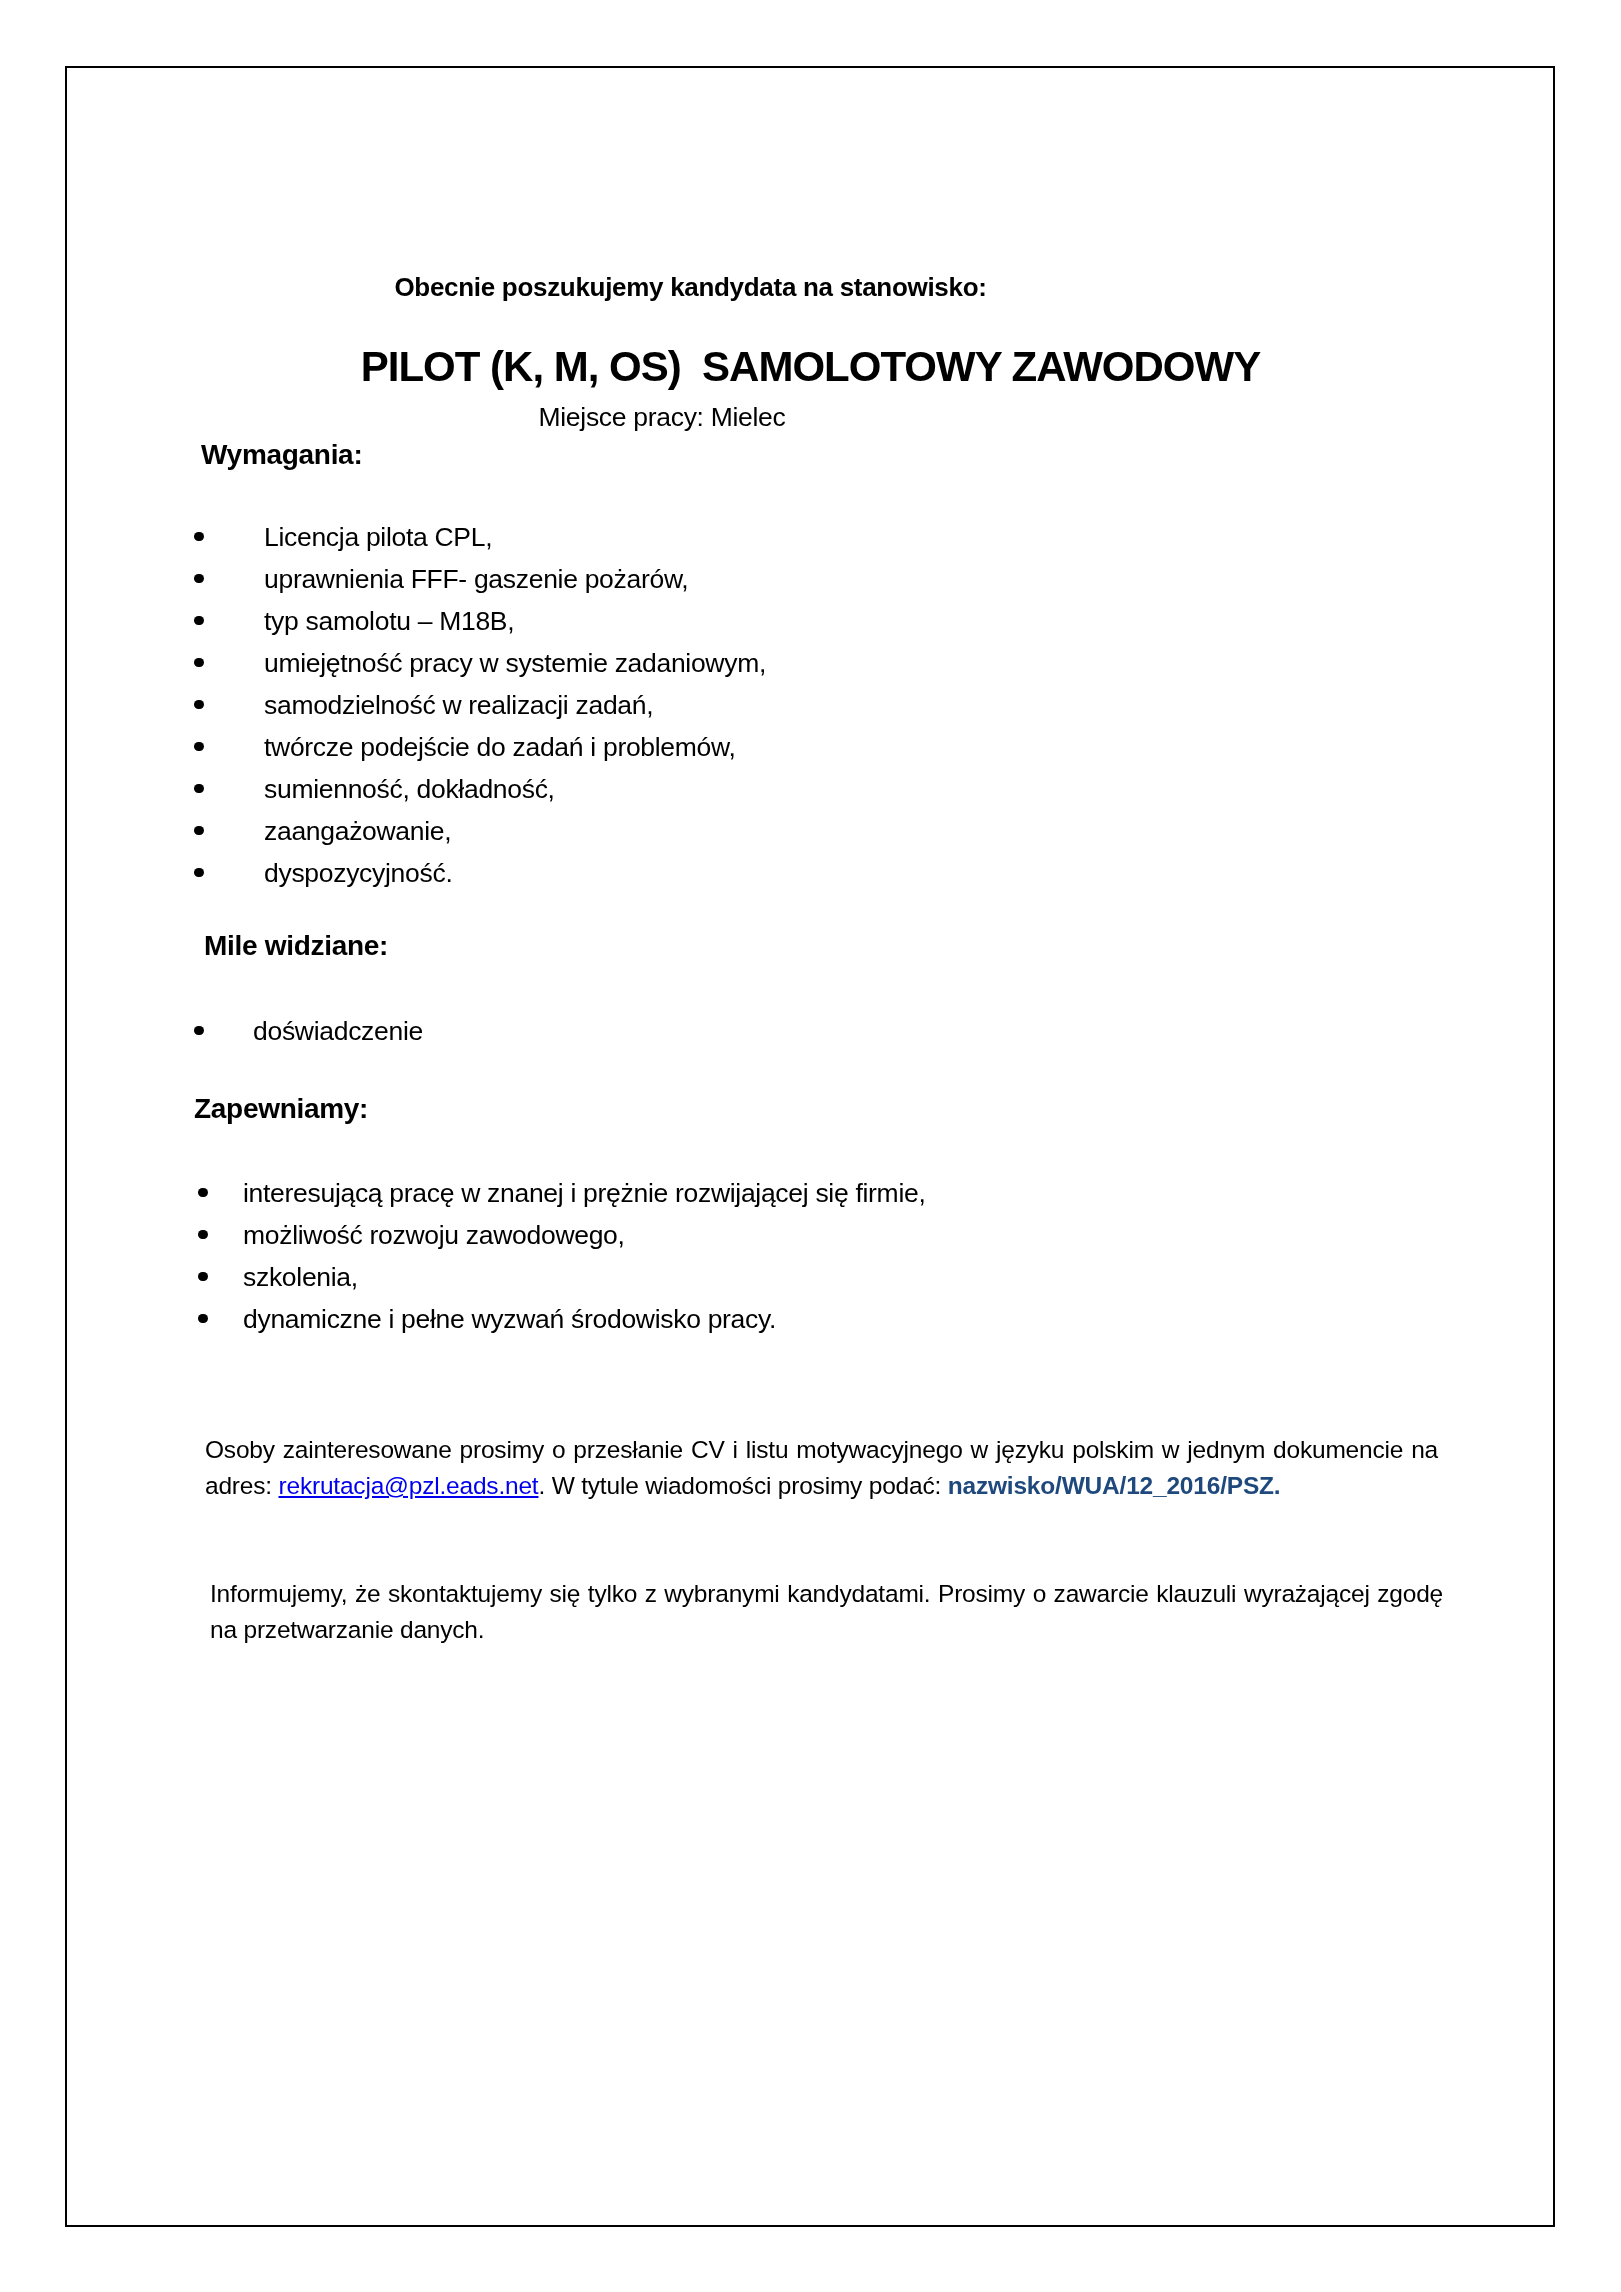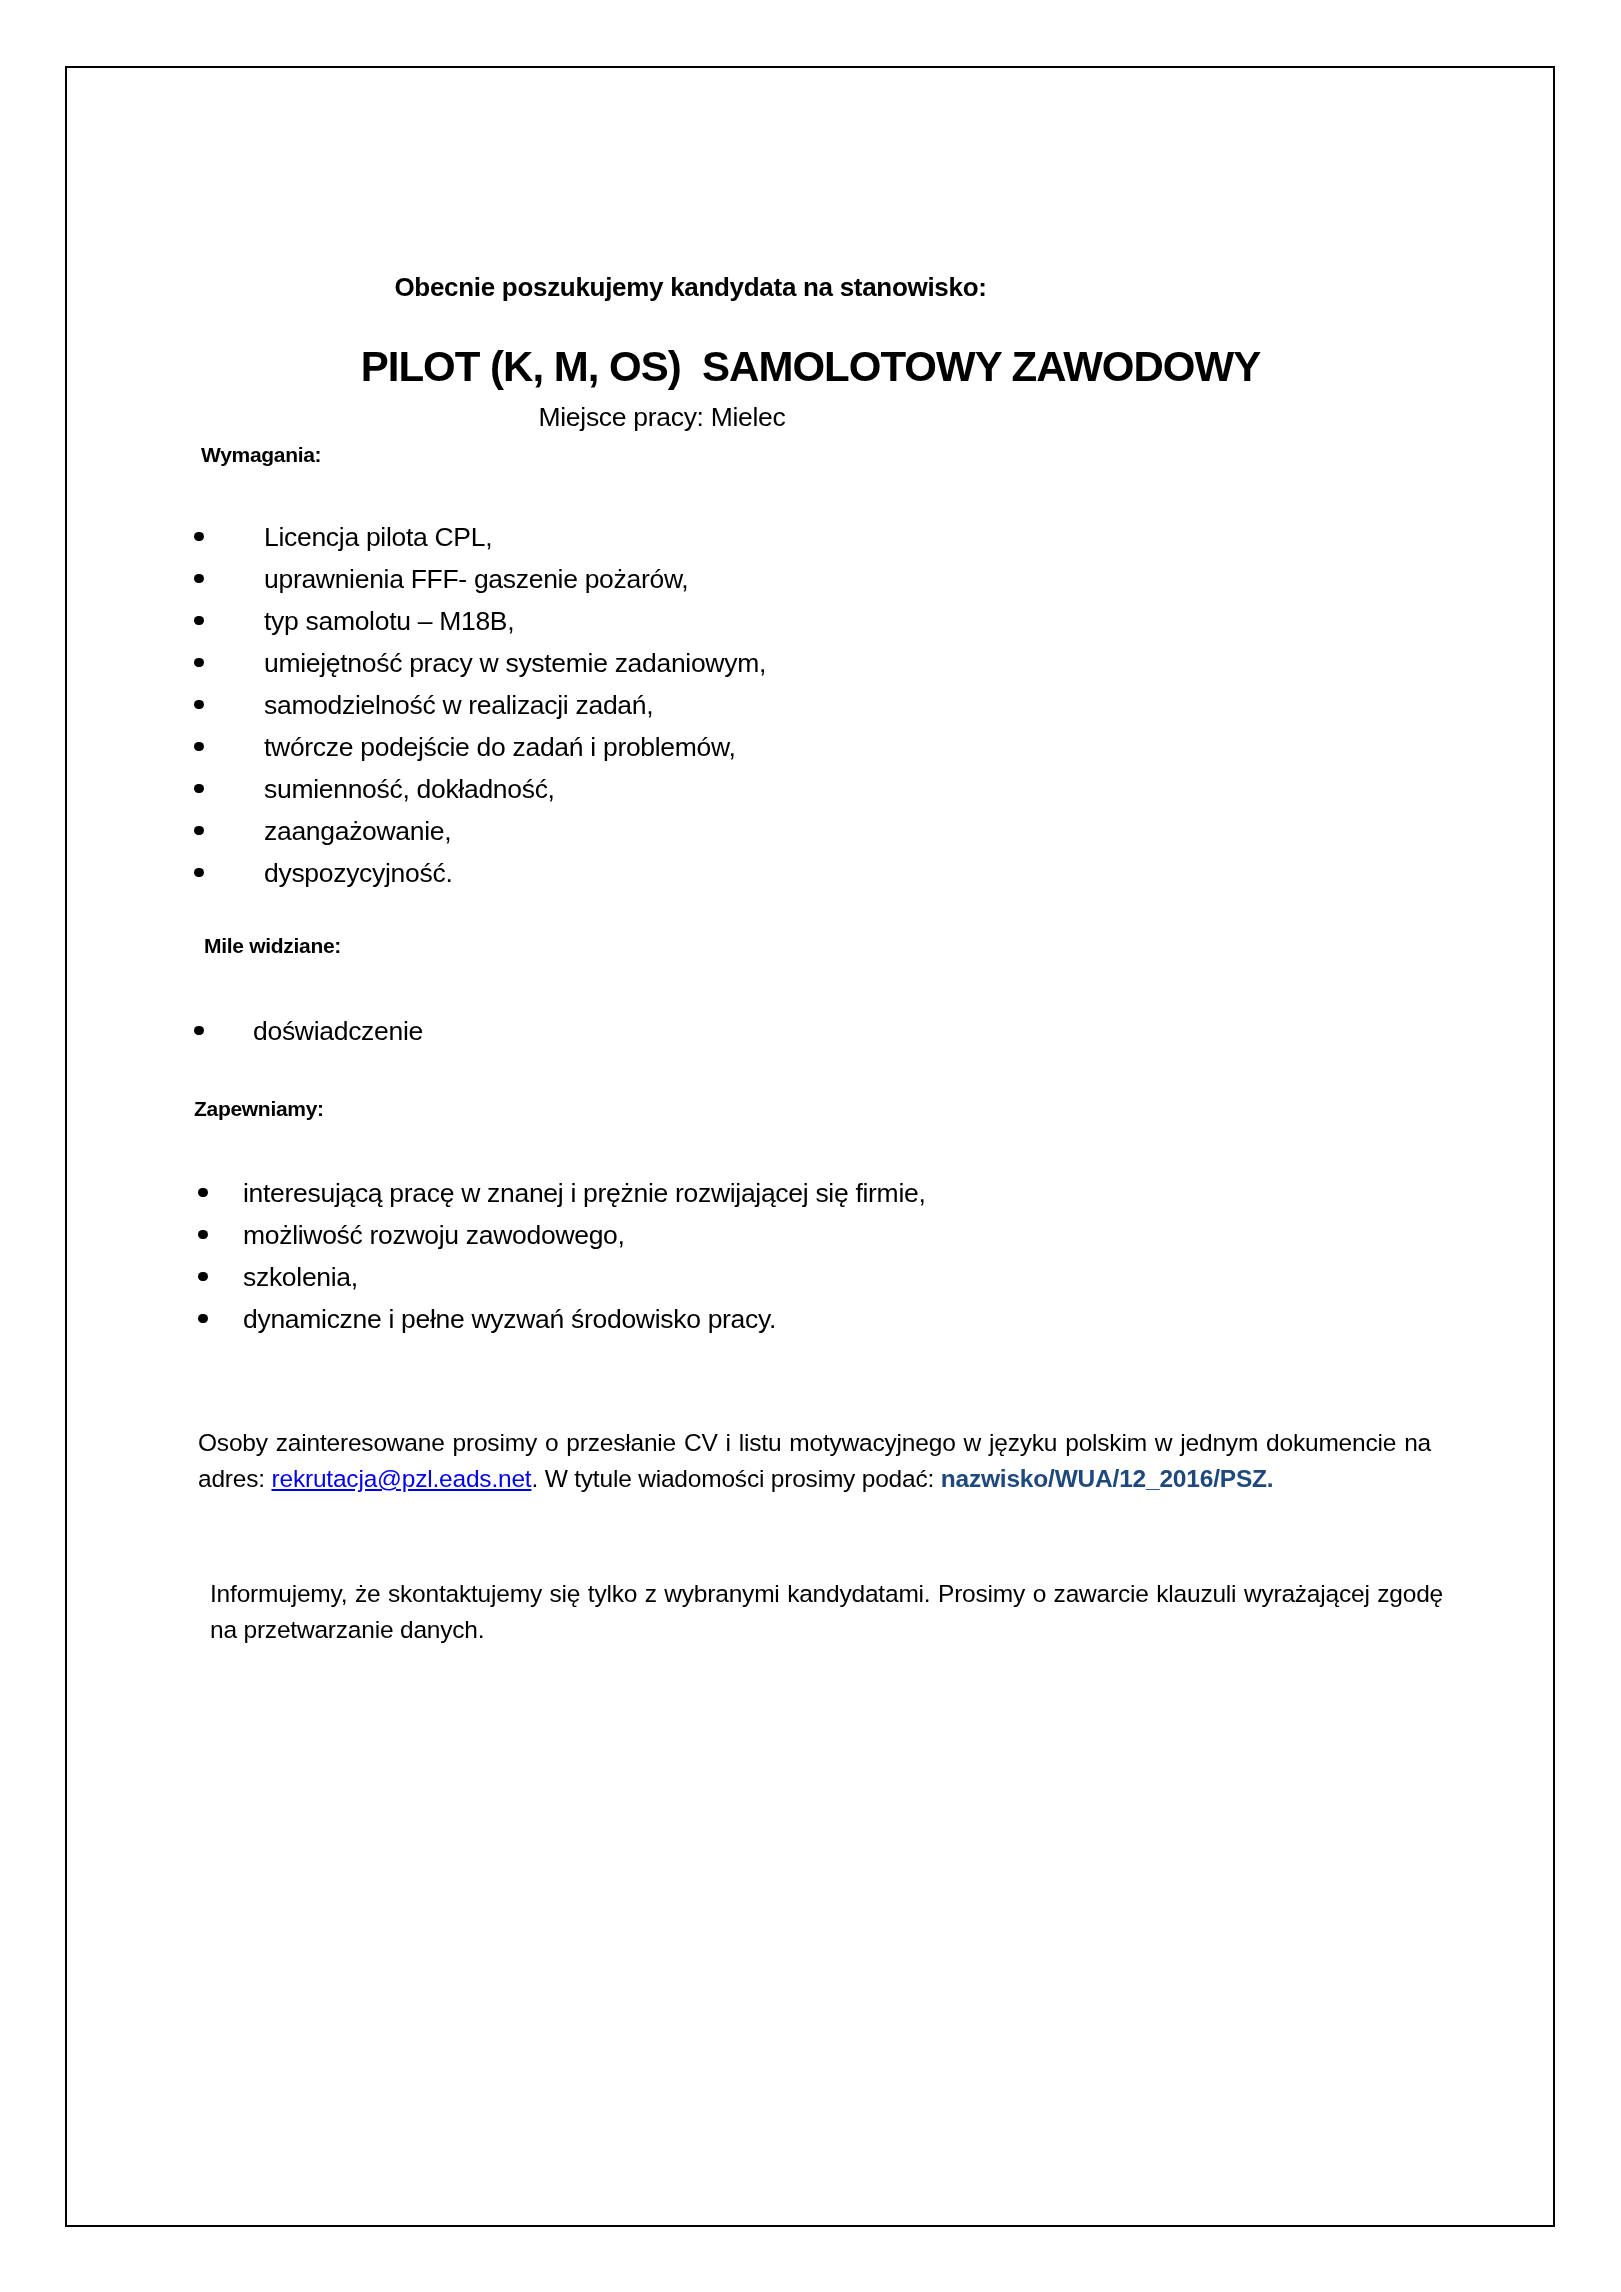--- a/index.html
+++ b/index.html
@@ -44,21 +44,21 @@
     }
     .location {
       left: 0; width: 1324px; top: 400px;
       text-align: center;
       font-size: 26.5px;
       line-height: 35px;
       letter-spacing: -0.3px;
     }
     .heading {
       font-weight: bold;
-      font-size: 21px;
+      font-size: 28px;
       line-height: 33px;
       letter-spacing: -0.3px;
     }
     .list {
       list-style: none;
       margin: 0;
       padding: 0;
     }
     .list li {
       position: relative;
@@ -176,16 +176,16 @@
   <li>
       <span class="bullet"></span>
       <span class="item-text">szkolenia,</span>
     </li>
   <li>
       <span class="bullet"></span>
       <span class="item-text">dynamiczne i pełne wyzwań środowisko pracy.</span>
     </li>
 </ul>
 
-<p class="abs para para1" style="margin:4px;"><span>Osoby zainteresowane prosimy o przesłanie CV i listu motywacyjnego w języku polskim w jednym dokumencie na adres: </span><a class="email-link" title="rekrutacja@pzl.eads.net">rekrutacja@pzl.eads.net</a><span>. W tytule wiadomości prosimy podać: </span><span class="ref-code">nazwisko/WUA/12_2016/PSZ.</span></p>
+<p class="abs para para1" style="margin:11px;"><span>Osoby zainteresowane prosimy o przesłanie CV i listu motywacyjnego w języku polskim w jednym dokumencie na adres: </span><a class="email-link" title="rekrutacja@pzl.eads.net">rekrutacja@pzl.eads.net</a><span>. W tytule wiadomości prosimy podać: </span><span class="ref-code">nazwisko/WUA/12_2016/PSZ.</span></p>
 
 <p class="abs para para2" style="margin:16px;">Informujemy, że skontaktujemy się tylko z wybranymi kandydatami. Prosimy o zawarcie klauzuli wyrażającej zgodę na przetwarzanie danych.</p>
 
 
 </body></html>

